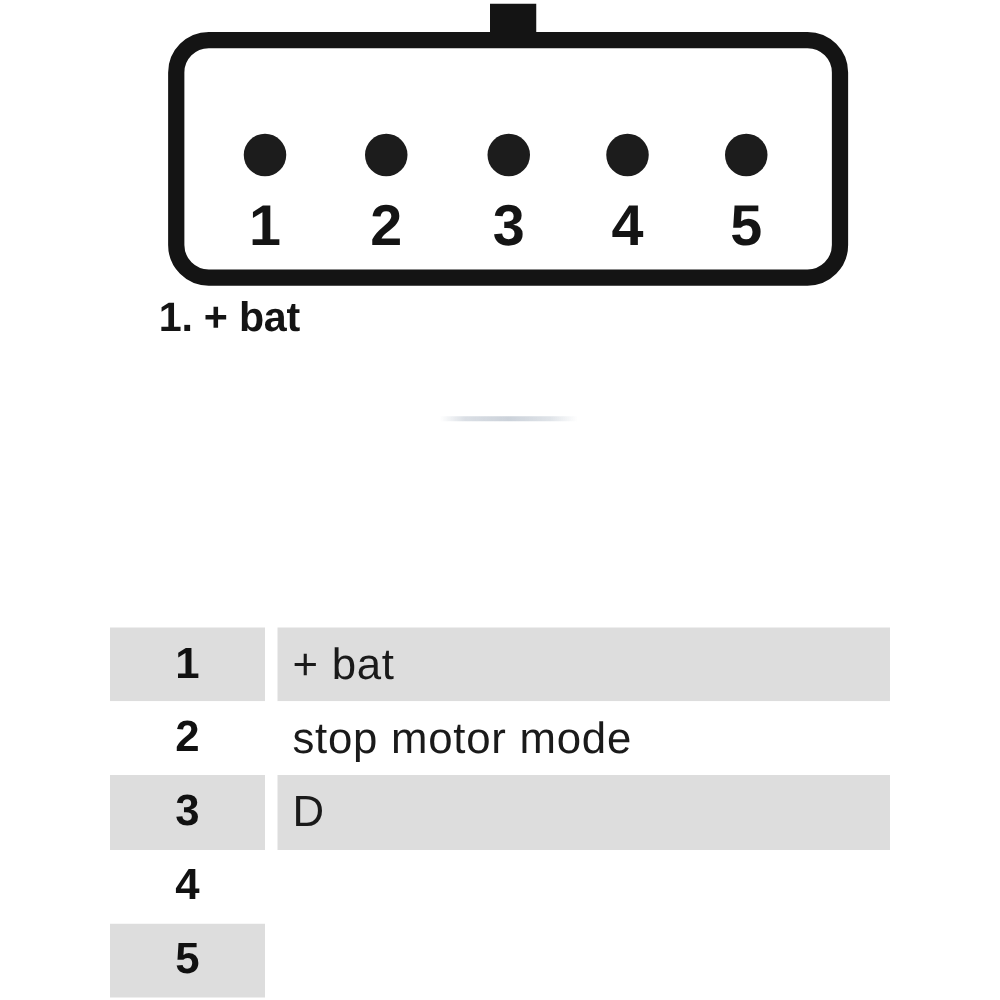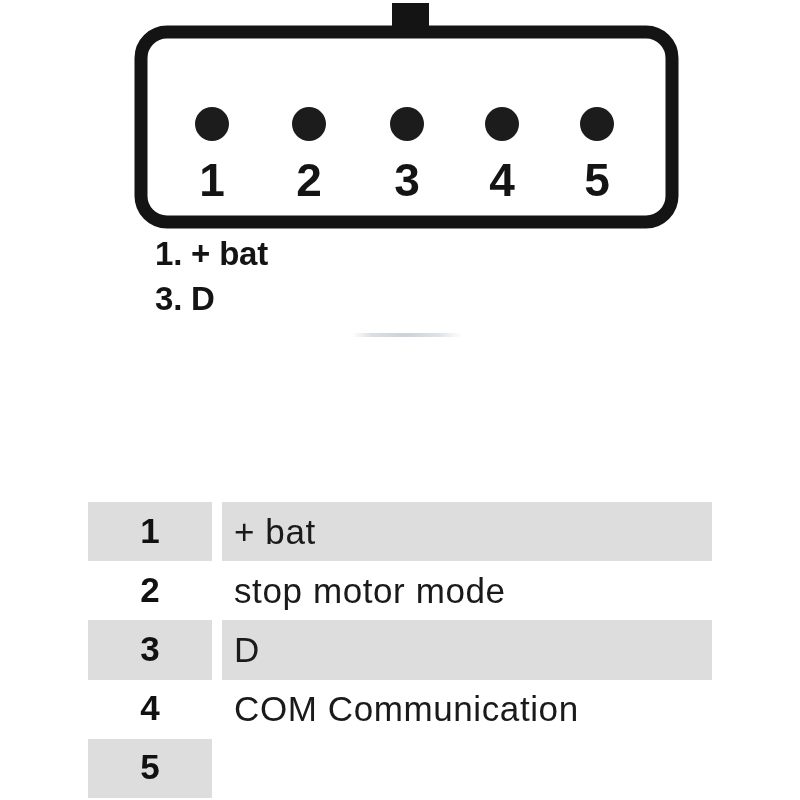--- a/index.html
+++ b/index.html
@@ -27,21 +27,20 @@
   #connector-svg {
     display: block;
   }
 
   
   #pin-list {
     position: absolute;
     left: 127px;
     top: 231px;
     width: 520px;
-    margin-left: 28px;
   }
   .pin-list-row {
     font-family: "Liberation Sans", sans-serif;
     font-weight: bold;
     font-size: 33px;
     line-height: 45px;
     color: #141414;
     letter-spacing: -0.2px;
     white-space: nowrap;
   }
@@ -148,24 +147,20 @@
     <text x="502" y="196" text-anchor="middle" font-family="Liberation Sans, sans-serif" font-size="46" font-weight="bold" fill="#141414">4</text>
     <text x="597" y="196" text-anchor="middle" font-family="Liberation Sans, sans-serif" font-size="46" font-weight="bold" fill="#141414">5</text>
   </svg>
 </div>
 
 <div id="pin-list">
   <div class="pin-list-row">
     <span class="pin-list-num">1. </span>
     <span class="pin-list-label">+ bat</span>
   </div>
-  <div class="pin-list-row">
-    <span class="pin-list-num">3. </span>
-    <span class="pin-list-label">D</span>
-  </div>
 </div>
 
 <div id="scan-artifact"></div>
 
 <div id="pinout-table">
   <div class="tbl-row shaded">
     <div class="tbl-cell-num">1</div>
     <div class="tbl-gap"></div>
     <div class="tbl-cell-desc">+ bat</div>
   </div>
@@ -175,19 +170,18 @@
     <div class="tbl-cell-desc">stop motor mode</div>
   </div>
   <div class="tbl-row shaded">
     <div class="tbl-cell-num">3</div>
     <div class="tbl-gap"></div>
     <div class="tbl-cell-desc">D</div>
   </div>
   <div class="tbl-row plain">
     <div class="tbl-cell-num">4</div>
     <div class="tbl-gap"></div>
-    <div class="tbl-cell-desc">COM Communication</div>
   </div>
   <div class="tbl-row shaded">
     <div class="tbl-cell-num">5</div>
     <div class="tbl-gap"></div>
   </div>
 </div>
 
 </body></html>

